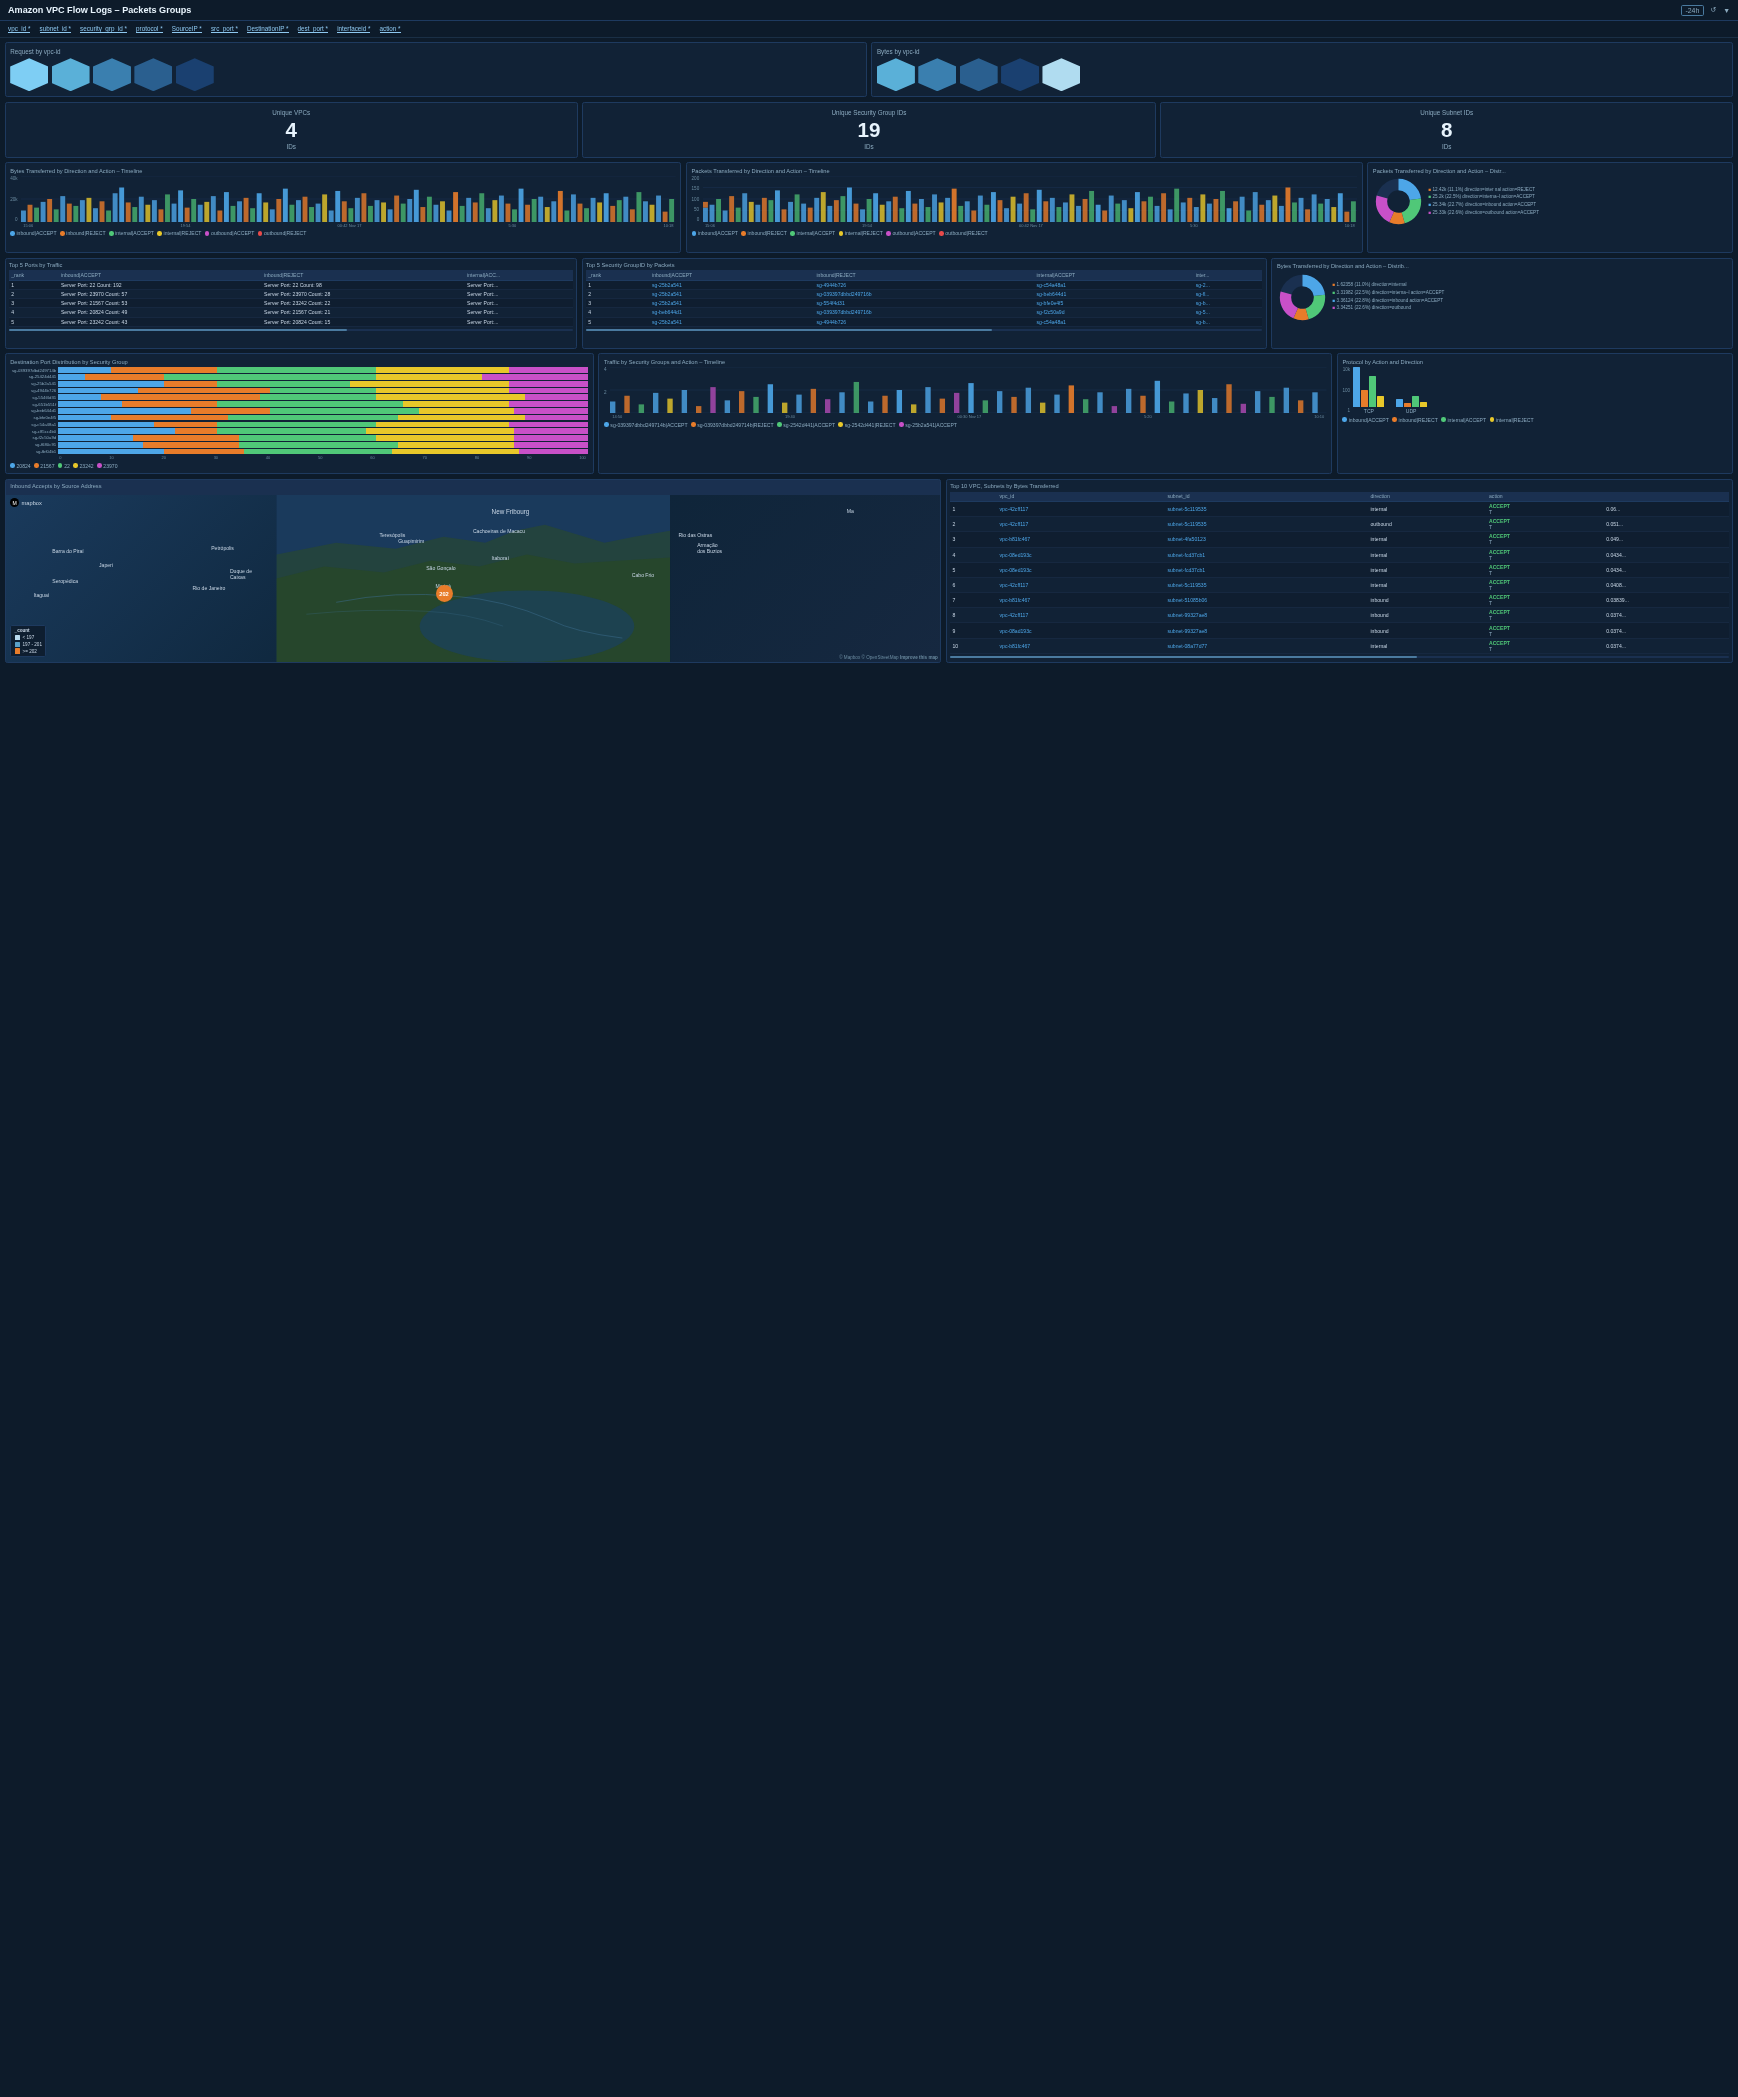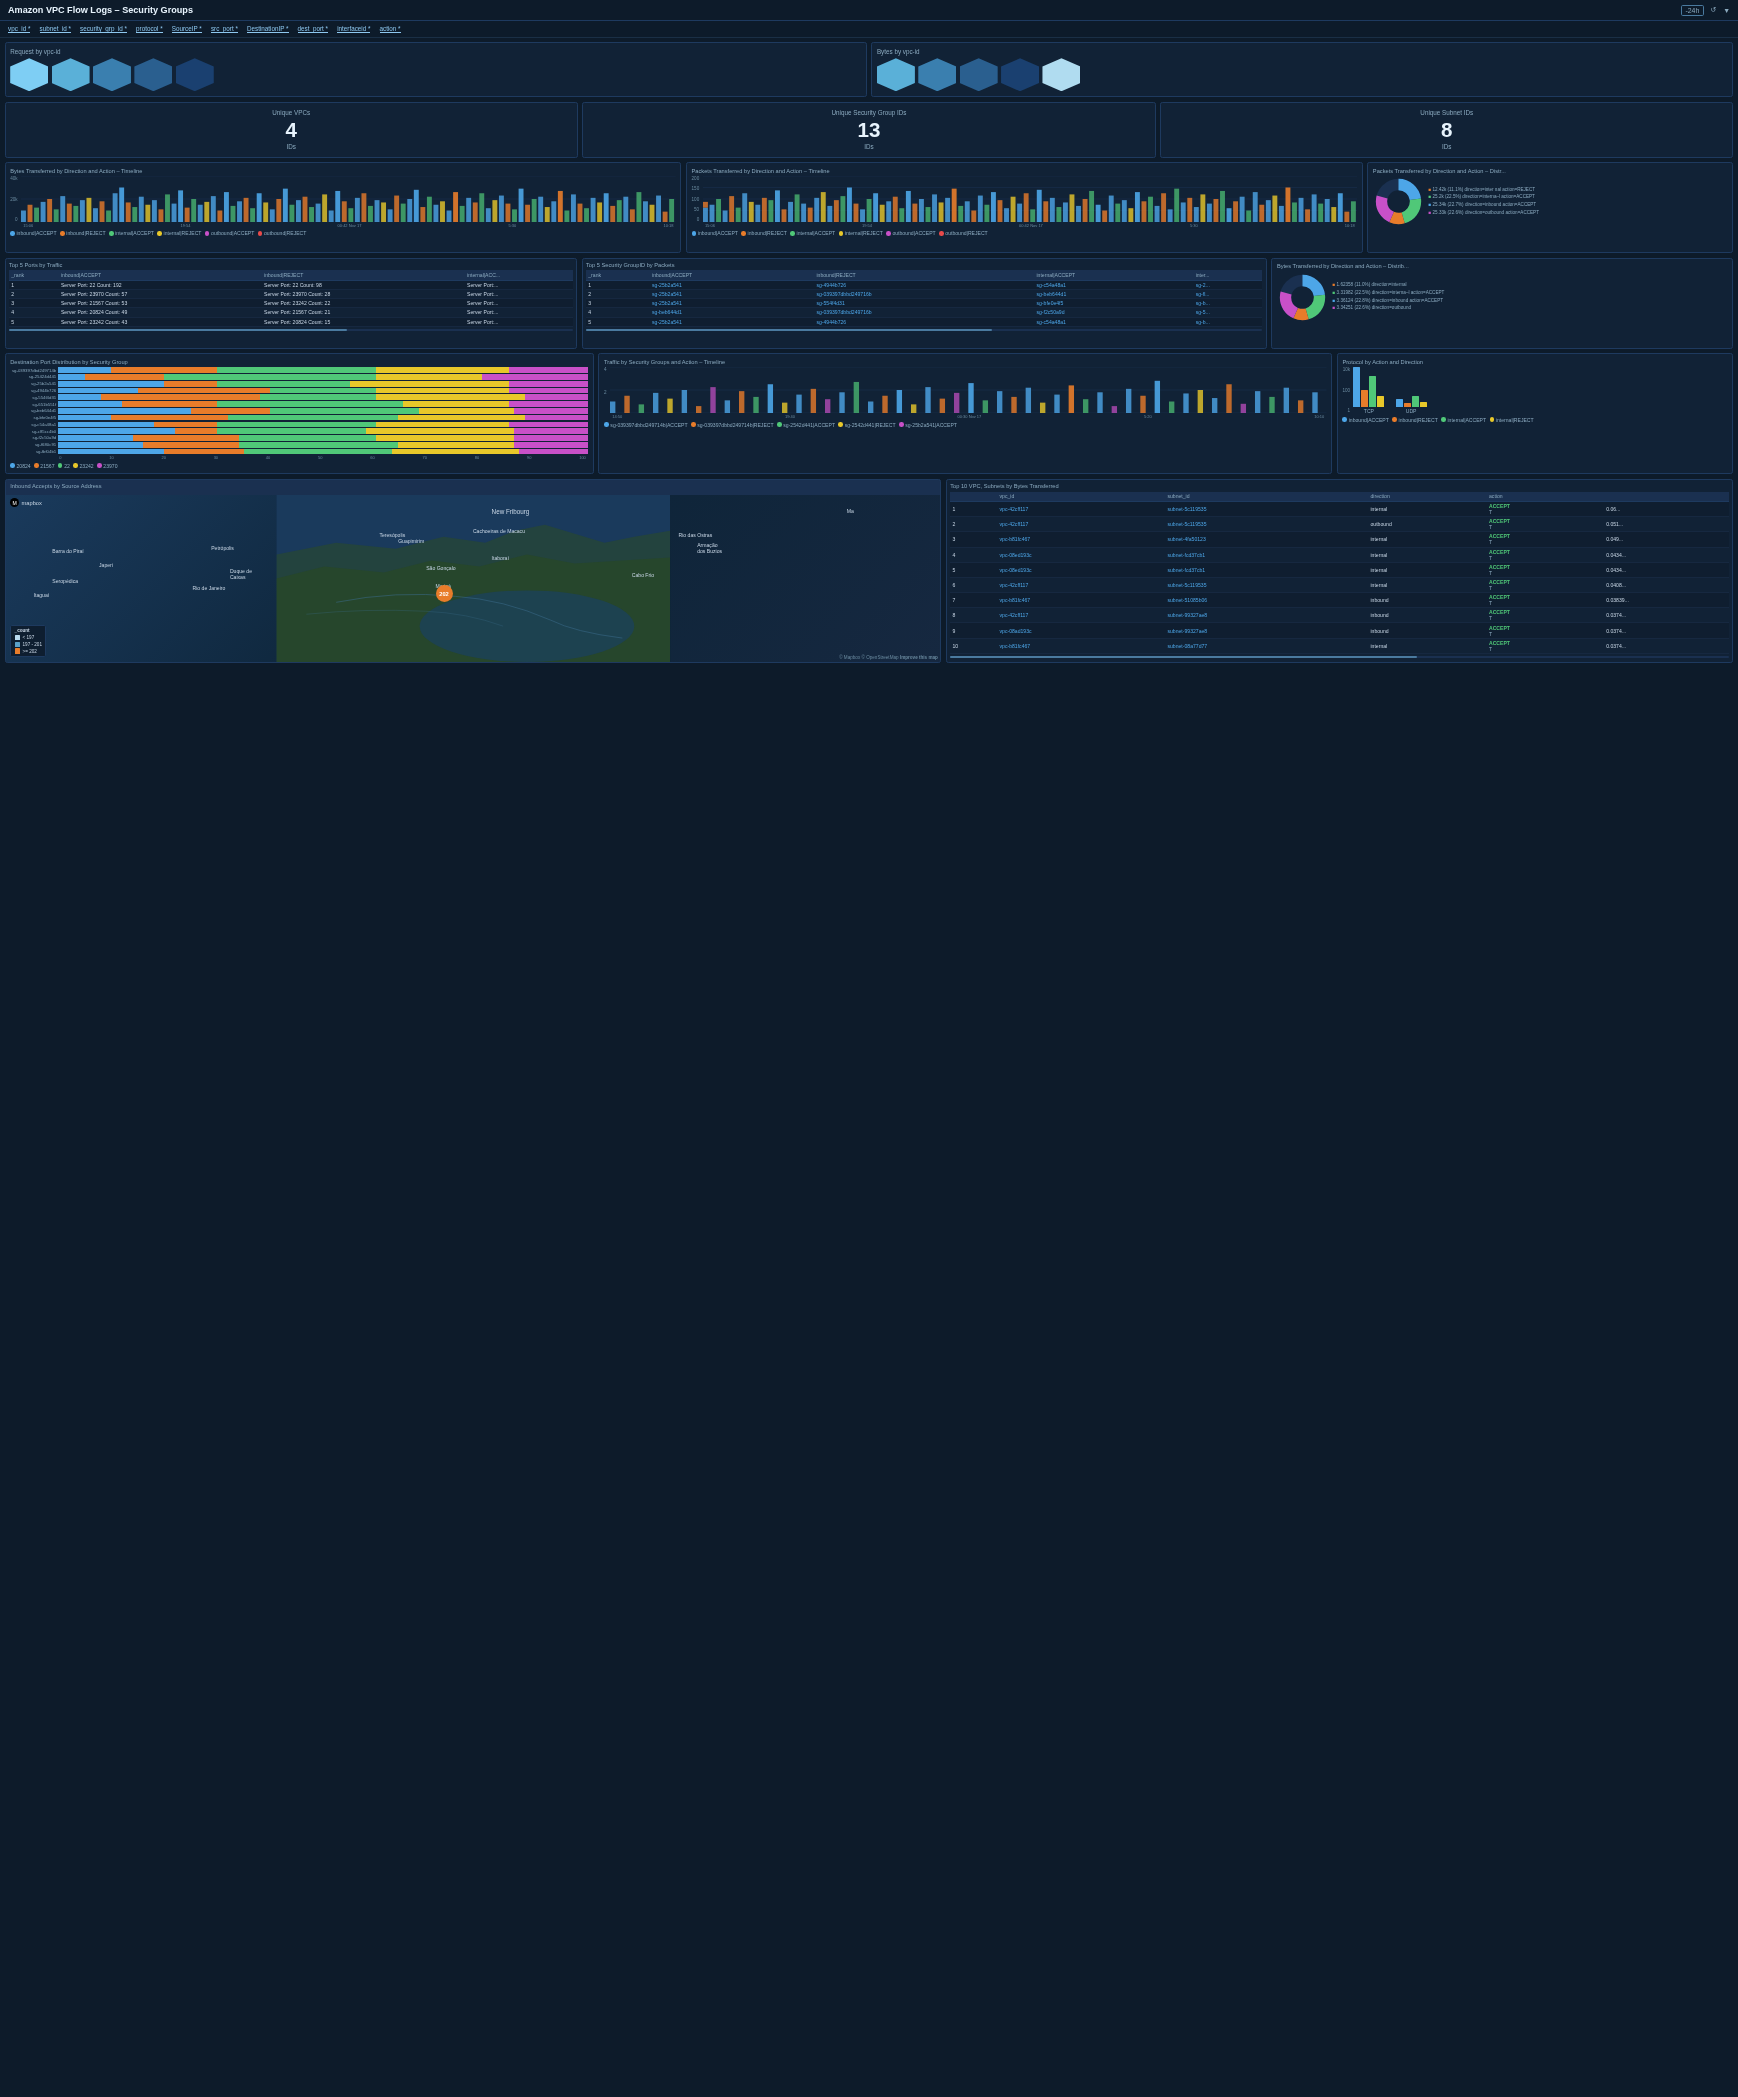--- a/index.html
+++ b/index.html
@@ -337,21 +337,21 @@
     }
     .badge-accept {
       color: #50c878;
       font-weight: 600;
     }
   </style>
 </head>
 <body>
 
 <div class="header">
-  <span class="header-title">Amazon VPC Flow Logs – Security Groups</span>
+  <span class="header-title">Amazon VPC Flow Logs – Packets Groups</span>
   <div class="header-controls">
     <span style="border:0.6px solid #4a7a9f;padding:1.1px 3.4px;border-radius:1.7px;cursor:pointer;">-24h</span>
     <span style="cursor:pointer;">↺</span>
     <span style="cursor:pointer;">▼</span>
   </div>
 </div>
 
 <div class="filter-bar">
   <span class="filter-item">vpc_id</span>
   <span class="filter-item">subnet_id</span>
@@ -393,21 +393,21 @@
   </div>
 
   <div class="stats-row">
     <div class="stat-panel">
       <div class="panel-title">Unique VPCs</div>
       <div class="stat-number">4</div>
       <div class="stat-label">IDs</div>
     </div>
     <div class="stat-panel">
       <div class="panel-title">Unique Security Group IDs</div>
-      <div class="stat-number">13</div>
+      <div class="stat-number">19</div>
       <div class="stat-label">IDs</div>
     </div>
     <div class="stat-panel">
       <div class="panel-title">Unique Subnet IDs</div>
       <div class="stat-number">8</div>
       <div class="stat-label">IDs</div>
     </div>
   </div>
 
   <div class="charts-row">

